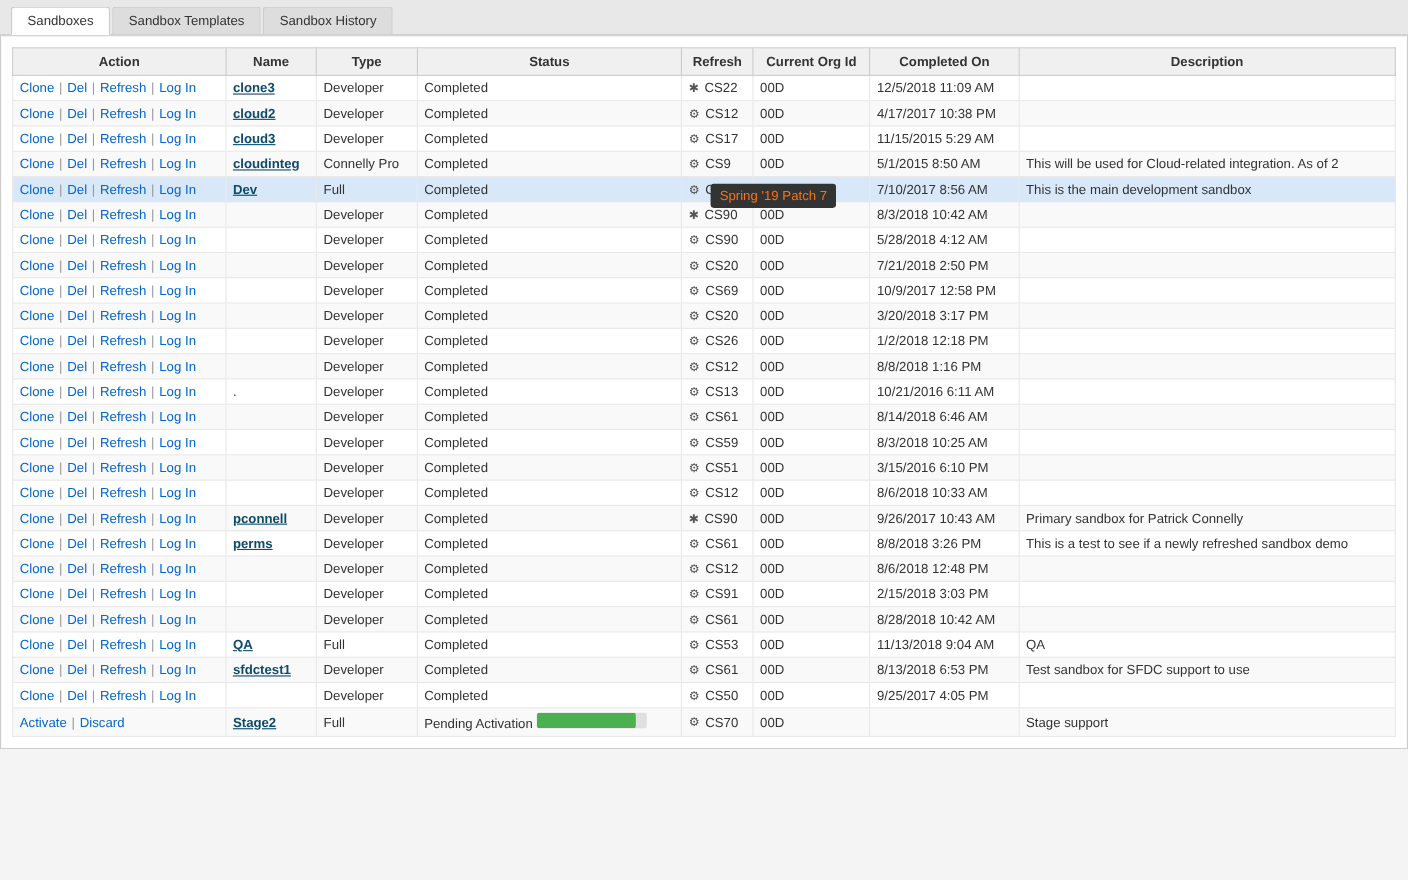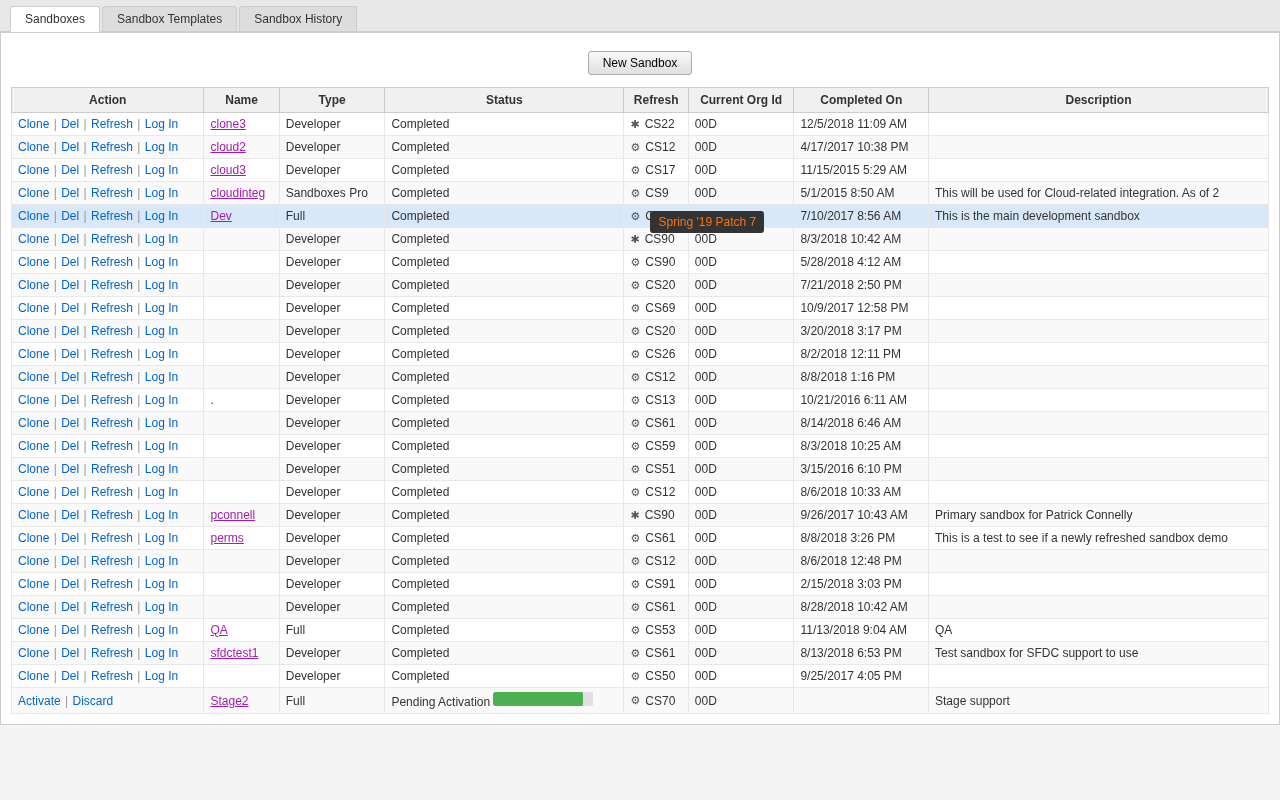--- a/index.html
+++ b/index.html
@@ -71,21 +71,21 @@
       padding: 4px 6px;
       border: 1px solid #e8e8e8;
       white-space: nowrap;
     }
     .action-links a, .action-link {
       color: #0066cc;
       text-decoration: none;
       cursor: pointer;
     }
     .separator { color: #999; margin: 0 1px; }
-    .name-link { color: #a21caf; text-decoration: underline; cursor: pointer; }
+    .name-link { color: #0c4a6e; text-decoration: underline; cursor: pointer; font-weight: bold; }
 
     .gear-icon { font-size: 11px; color: #555; margin-right: 3px; }
     .loc-cell { display: flex; align-items: center; gap: 2px; }
 
     .tooltip-wrapper { position: relative; display: inline-block; }
     .tooltip-box {
       position: absolute;
       background: #333;
       color: #f97316;
       padding: 4px 8px;
@@ -115,23 +115,20 @@
 </head>
 <body>
 
 <div class="tabs-bar">
 <div class="tab active">Sandboxes</div>
     <div class="tab">Sandbox Templates</div>
     <div class="tab">Sandbox History</div>
   </div>
 
 <div class="content-area">
-  <div class="toolbar">
-    <button class="new-sandbox-btn">New Sandbox</button>
-  </div>
   <table>
     <thead>
       <tr>
           <th>Action</th>
           <th>Name</th>
           <th>Type</th>
           <th>Status</th>
           <th>Refresh</th>
           <th>Current Org Id</th>
           <th>Completed On</th>
@@ -180,21 +177,21 @@
               <span>CS17</span>
             </div>
           </td>
           <td>00D</td>
           <td>11/15/2015 5:29 AM</td>
           <td></td>
         </tr>
         <tr>
           <td class="action-links"><a>Clone</a><span class="separator"> | </span><a>Del</a><span class="separator"> | </span><a>Refresh</a><span class="separator"> | </span><a>Log In</a></td>
           <td><a class="name-link">cloudinteg</a></td>
-          <td>Sandboxes Pro</td>
+          <td>Connelly Pro</td>
           <td>Completed</td>
           <td>
             <div class="loc-cell">
               <span class="gear-icon">⚙</span>
               <span>CS9</span>
             </div>
           </td>
           <td>00D</td>
           <td>5/1/2015 8:50 AM</td>
           <td>This will be used for Cloud-related integration. As of 2</td>
@@ -294,21 +291,21 @@
           <td></td>
           <td>Developer</td>
           <td>Completed</td>
           <td>
             <div class="loc-cell">
               <span class="gear-icon">⚙</span>
               <span>CS26</span>
             </div>
           </td>
           <td>00D</td>
-          <td>8/2/2018 12:11 PM</td>
+          <td>1/2/2018 12:18 PM</td>
           <td></td>
         </tr>
         <tr>
           <td class="action-links"><a>Clone</a><span class="separator"> | </span><a>Del</a><span class="separator"> | </span><a>Refresh</a><span class="separator"> | </span><a>Log In</a></td>
           <td></td>
           <td>Developer</td>
           <td>Completed</td>
           <td>
             <div class="loc-cell">
               <span class="gear-icon">⚙</span>

